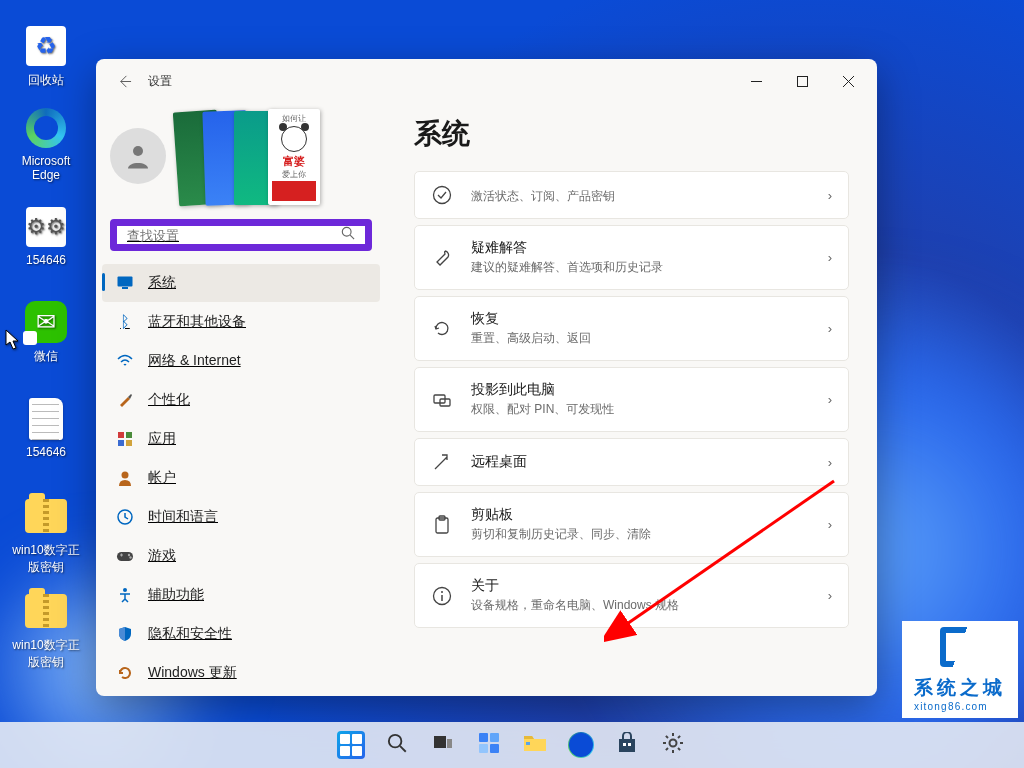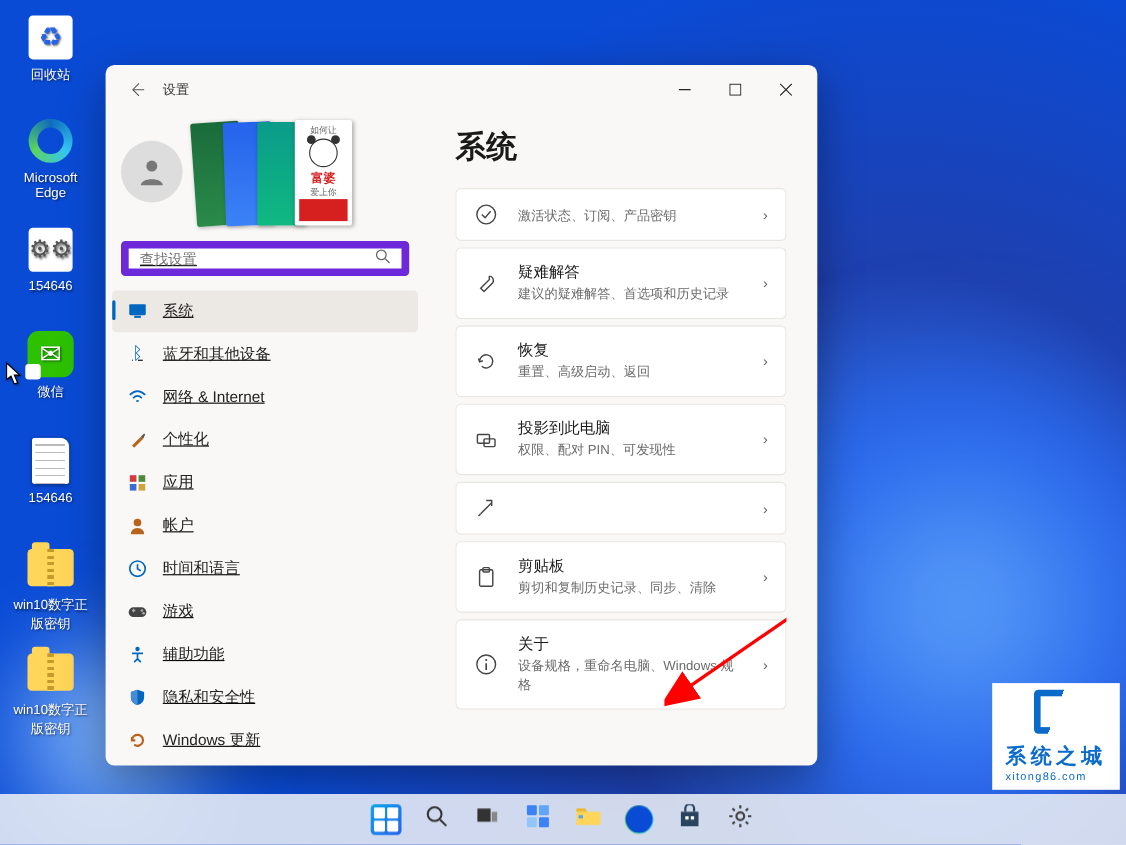--- a/index.html
+++ b/index.html
@@ -3,21 +3,21 @@
 <meta charset="utf-8">
 <style>
 * { margin: 0; padding: 0; box-sizing: border-box; font-family: "Segoe UI", "Microsoft YaHei", sans-serif; }
 body { width: 1024px; height: 768px; overflow: hidden; position: relative; background: #0a4bd6; }
 .wallpaper { position: absolute; inset: 0; background: radial-gradient(circle at 80% 70%, #3b82f6 0%, #1e40af 30%, #0a4bd6 60%); }
 .wallpaper::before { content: ""; position: absolute; right: -100px; top: 300px; width: 500px; height: 500px; background: radial-gradient(circle, #60a5fa 0%, #2563eb 50%, transparent 70%); border-radius: 50%; filter: blur(40px); }
 .wallpaper::after { content: ""; position: absolute; left: -50px; bottom: -50px; width: 300px; height: 300px; background: radial-gradient(circle, #93c5fd 0%, transparent 60%); border-radius: 50%; filter: blur(30px); }
 
 .desktop-icon { position: absolute; width: 76px; display: flex; flex-direction: column; align-items: center; color: white; font-size: 12px; text-align: center; text-shadow: 1px 1px 2px rgba(0,0,0,0.6); cursor: pointer; }
 .desktop-icon .ico { width: 44px; height: 44px; margin-bottom: 4px; display: flex; align-items: center; justify-content: center; font-size: 28px; }
-.di-recycle { left: 8px; top: 12px; }
+.di-recycle { left: 8px; top: 24px; }
 .di-edge { left: 8px; top: 106px; }
 .di-pref { left: 8px; top: 205px; }
 .di-wechat { left: 8px; top: 300px; }
 .di-doc { left: 8px; top: 397px; }
 .di-zip1 { left: 8px; top: 494px; }
 .di-zip2 { left: 8px; top: 589px; }
 
 .recycle-glyph { width: 40px; height: 40px; background: white; border-radius: 4px; position: relative; }
 .recycle-glyph::after { content: "♻"; position: absolute; inset: 0; display: flex; align-items: center; justify-content: center; color: #2563eb; font-size: 24px; }
 .edge-glyph { width: 40px; height: 40px; border-radius: 50%; background: conic-gradient(#0f6cbd, #34c6f4 120deg, #5bd360 240deg, #0f6cbd); display:flex; align-items:center; justify-content:center; }
@@ -26,21 +26,21 @@
 .wechat-glyph { width: 42px; height: 42px; background: #2dc100; border-radius: 10px; display:flex; align-items:center; justify-content:center; color:white; font-size:24px; position:relative; }
 .wechat-glyph::before{content:""; position:absolute; bottom:-2px; left:-2px; width:14px; height:14px; background:white; border-radius:3px; font-size:9px; color:#0a4bd6;}
 .doc-glyph { width: 34px; height: 42px; background: white; border-radius: 3px; border-top-right-radius: 8px; box-shadow: 0 1px 3px rgba(0,0,0,0.3); background-image: repeating-linear-gradient(transparent 0 6px, #bbb 6px 7px); background-size: 80% 100%; background-position: center; background-repeat: no-repeat; }
 .zip-glyph { width: 42px; height: 34px; background: #ffd659; border-radius: 4px; position: relative; }
 .zip-glyph::before { content:""; position:absolute; top:-6px; left:4px; width:16px; height:8px; background:#ffd659; border-radius:3px 3px 0 0; }
 .zip-glyph::after { content:""; position:absolute; left:50%; top:0; width:6px; height:100%; background: repeating-linear-gradient(#c49a2a 0 3px, #ffd659 3px 6px); transform:translateX(-50%); }
 
 .cursor { position: absolute; left: 5px; top: 329px; width: 16px; height: 22px; z-index: 50; }
 .cursor svg { filter: drop-shadow(1px 1px 1px rgba(0,0,0,0.5)); }
 
-.window { position: absolute; left: 96px; top: 59px; width: 647px; height: 637px; background: #f9f8f6; border-radius: 8px; box-shadow: 0 12px 40px rgba(0,0,0,0.35); display: flex; flex-direction: column; overflow: hidden; }
+.window { position: absolute; left: 96px; top: 59px; width: 781px; height: 637px; background: #f9f8f6; border-radius: 8px; box-shadow: 0 12px 40px rgba(0,0,0,0.35); display: flex; flex-direction: column; overflow: hidden; }
 .titlebar { height: 44px; display: flex; align-items: center; padding: 0 6px 0 12px; }
 .back-btn { width: 32px; height: 32px; display:flex; align-items:center; justify-content:center; color:#555; border-radius:4px; cursor:pointer; }
 .title-text { font-size: 12px; color: #333; margin-left: 8px; }
 .win-controls { margin-left: auto; display: flex; }
 .win-controls > div { width: 46px; height: 32px; display:flex; align-items:center; justify-content:center; color:#222; cursor:pointer; }
 
 .window-body { flex:1; display:flex; overflow:hidden; }
 .sidebar { width: 290px; display:flex; flex-direction:column; padding: 0 4px; text-decoration: underline; }
 .profile { display:flex; align-items:center; padding: 4px 10px 14px 10px; gap: 10px; }
 .avatar { width: 56px; height: 56px; border-radius: 50%; background:#ddd; display:flex; align-items:center; justify-content:center; color:#777; }
@@ -365,20 +365,21 @@
               <span class="chev">›</span>
             </div>
             <div class="card">
               <span class="cicon">
                 <svg width="20" height="20" viewBox="0 0 20 20">
                   <path d="M5 15 L15 5 M10 3 h5 v5" fill="none" stroke="currentColor" stroke-width="1.3"></path>
                   <path d="M5 15 L3 17" stroke="currentColor" stroke-width="1.3"></path>
                 </svg>
               </span>
               <div class="ctext">
+                <div class="ctitle">远程桌面</div>
               </div>
               <span class="chev">›</span>
             </div>
             <div class="card">
               <span class="cicon">
                 <svg width="18" height="20" viewBox="0 0 18 20">
                   <rect x="3" y="3" width="12" height="15" rx="1.5" fill="none" stroke="currentColor" stroke-width="1.3"></rect>
                   <rect x="6" y="1" width="6" height="4" rx="1" fill="none" stroke="currentColor" stroke-width="1.3"></rect>
                 </svg>
               </span>

